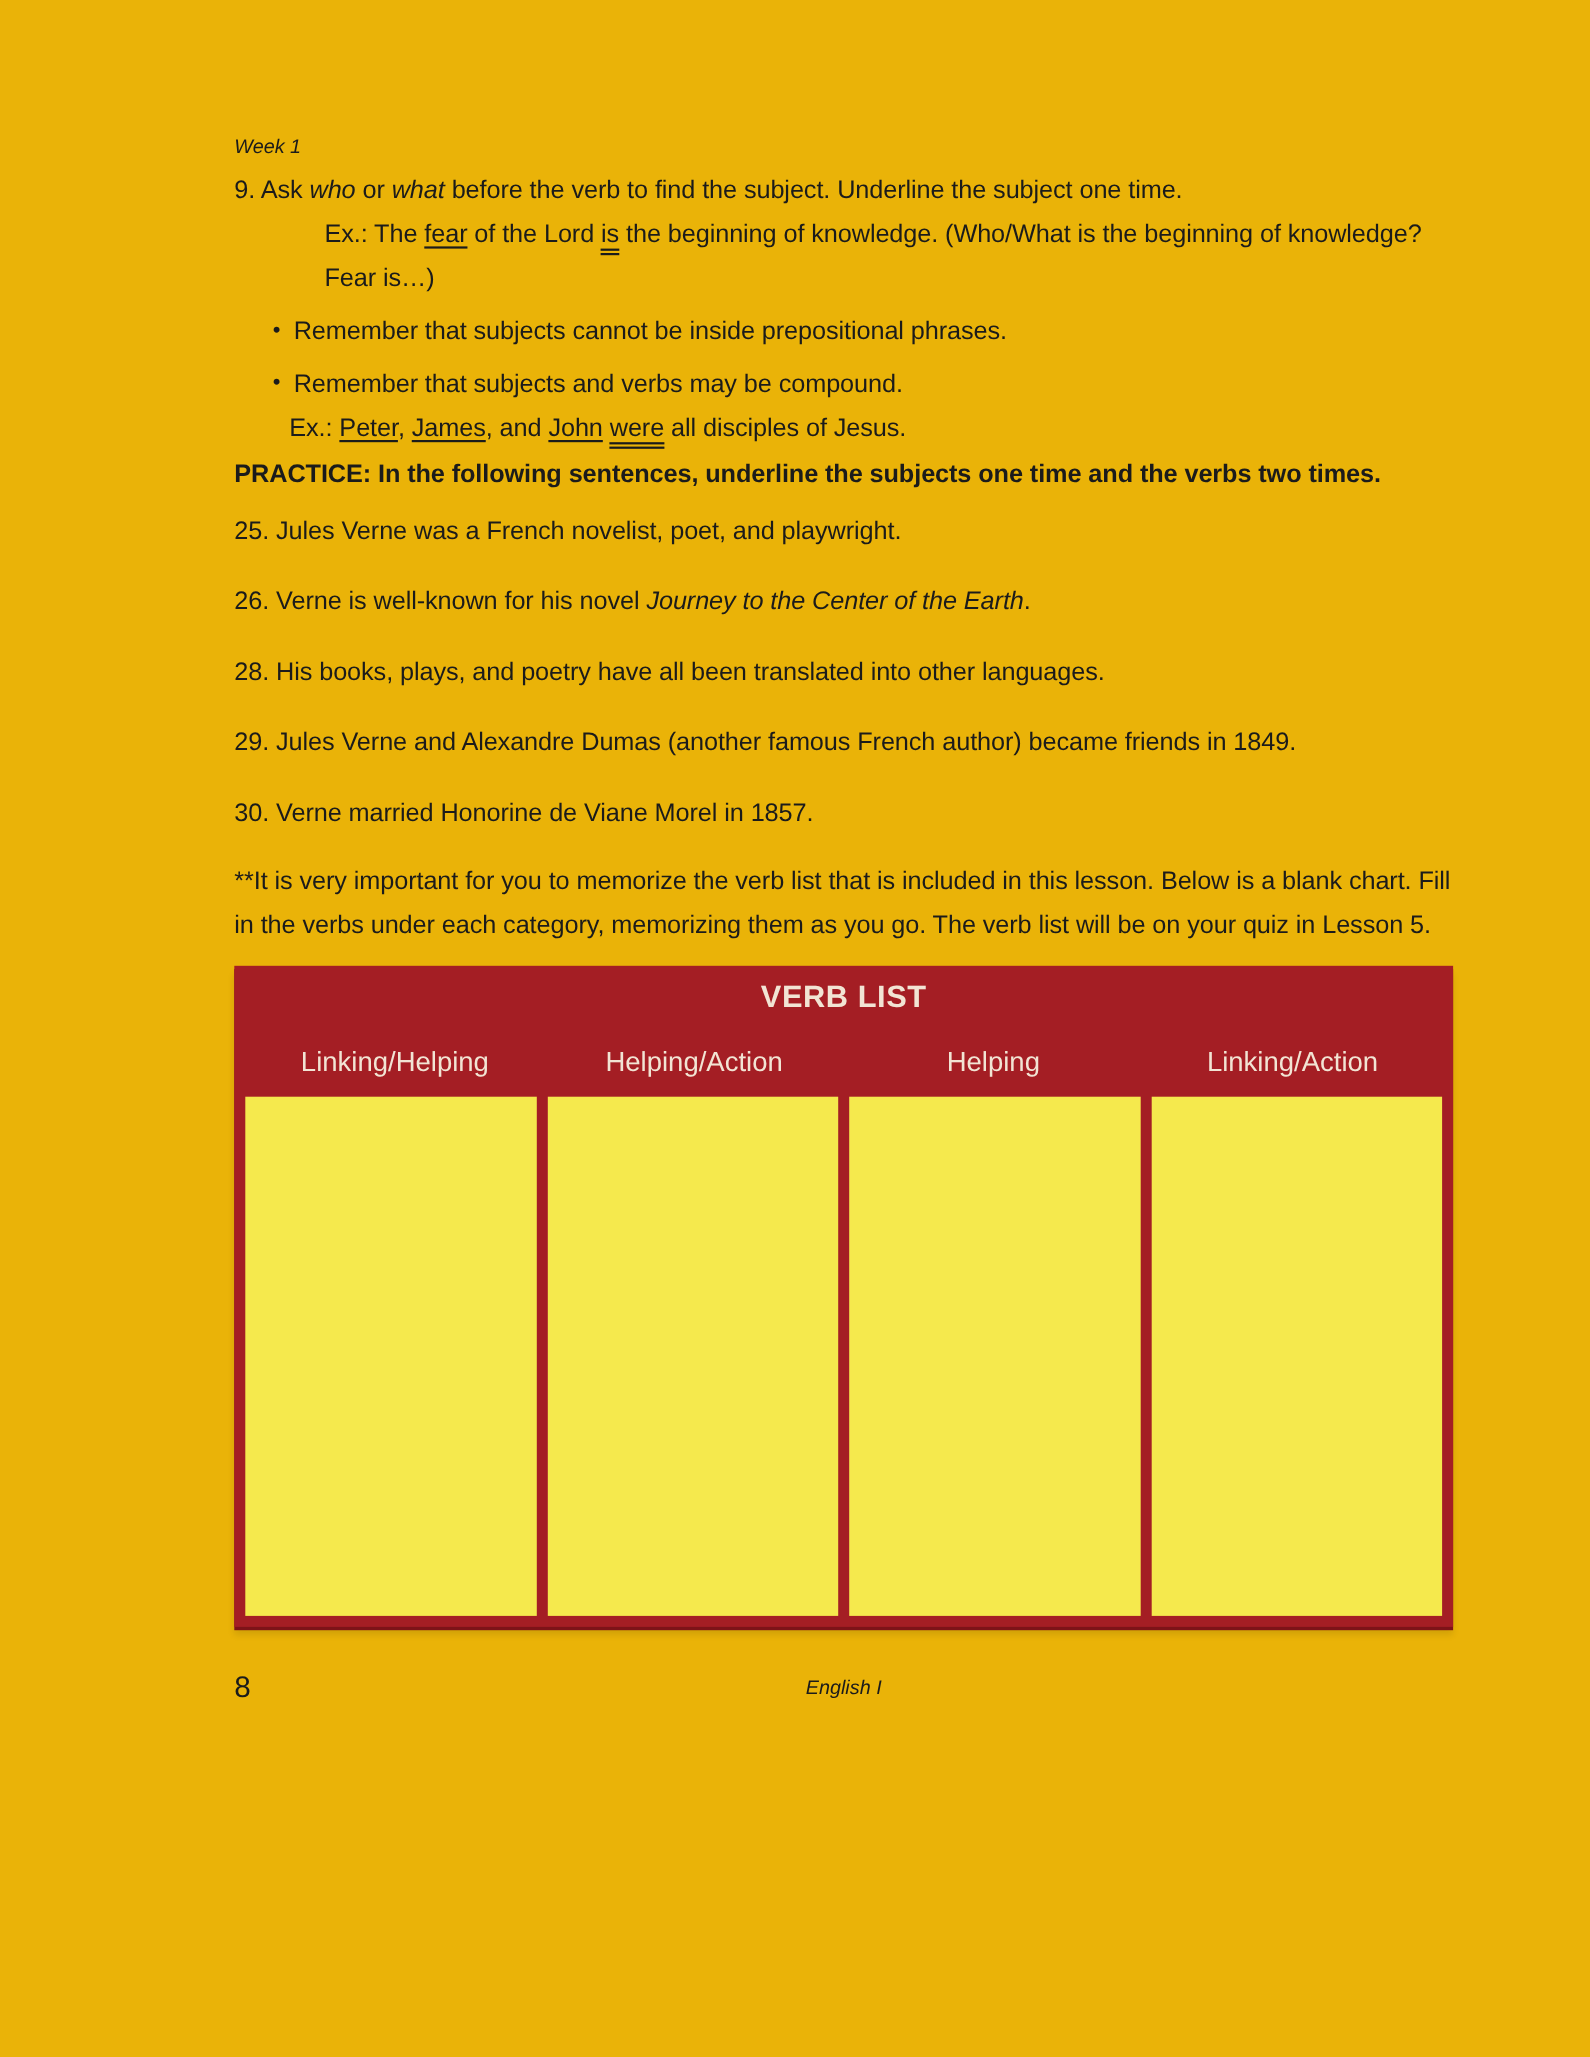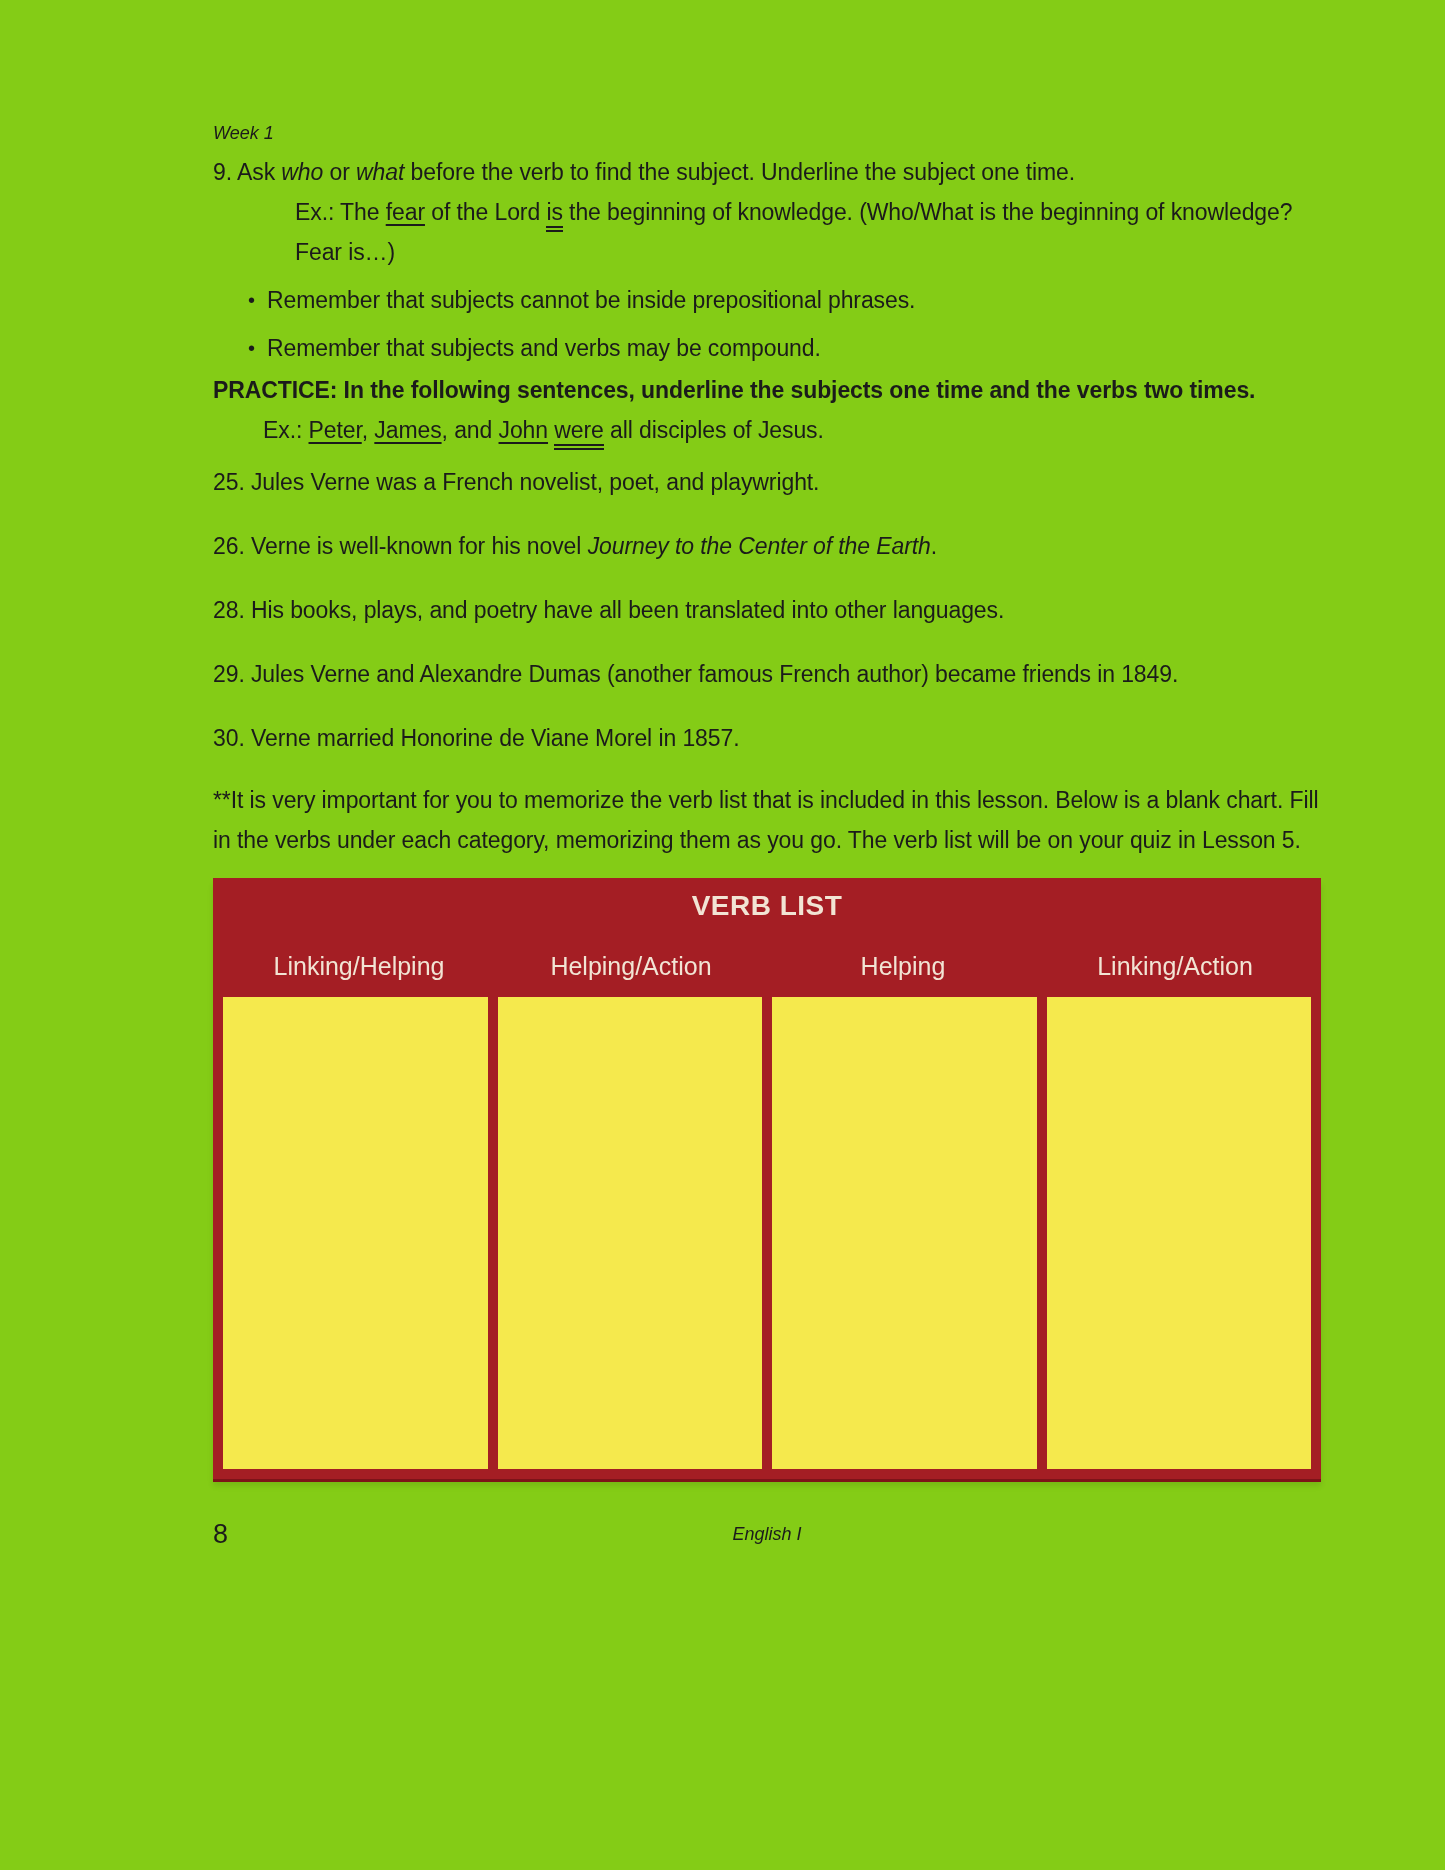--- a/index.html
+++ b/index.html
@@ -5,21 +5,21 @@
   html, body {
     margin: 0;
     padding: 0;
     background: #ffffff;
   }
   .page {
     position: relative;
     width: 1445px;
     height: 1870px;
     box-sizing: border-box;
-    background: #84cc16;
+    background: #eab308;
     font-family: "Liberation Sans", "DejaVu Sans", sans-serif;
     color: #1b1b1b;
     padding: 122px 125px 0 213px;
     overflow: hidden;
   }
   .content {
     width: 1108px;
   }
   .week-label {
     font-style: italic;
@@ -150,23 +150,23 @@
     <div class="body-text bullet-row">
       <span class="bullet-marker">•</span>
       <span class="bullet-text">Remember that subjects cannot be inside prepositional phrases.</span>
     </div>
 
     <div class="body-text bullet-row">
       <span class="bullet-marker">•</span>
       <span class="bullet-text">Remember that subjects and verbs may be compound.</span>
     </div>
 
+    <div class="body-text p-example2"><span>Ex.: </span><span class="u1">Peter</span><span>, </span><span class="u1">James</span><span>, and </span><span class="u1">John</span><span> </span><span class="u2">were</span><span> all disciples of Jesus.</span></div>
+
     <div class="body-text p-practice">PRACTICE: In the following sentences, underline the subjects one time and the verbs two times.</div>
-
-    <div class="body-text p-example2"><span>Ex.: </span><span class="u1">Peter</span><span>, </span><span class="u1">James</span><span>, and </span><span class="u1">John</span><span> </span><span class="u2">were</span><span> all disciples of Jesus.</span></div>
 
     <div class="body-text sentence first">25. Jules Verne was a French novelist, poet, and playwright.</div>
 
     <div class="body-text sentence"><span>26. Verne is well-known for his novel </span><span class="it">Journey to the Center of the Earth</span><span>.</span></div>
 
 
     <div class="body-text sentence">28. His books, plays, and poetry have all been translated into other languages.</div>
 
     <div class="body-text sentence">29. Jules Verne and Alexandre Dumas (another famous French author) became friends in 1849.</div>
 

